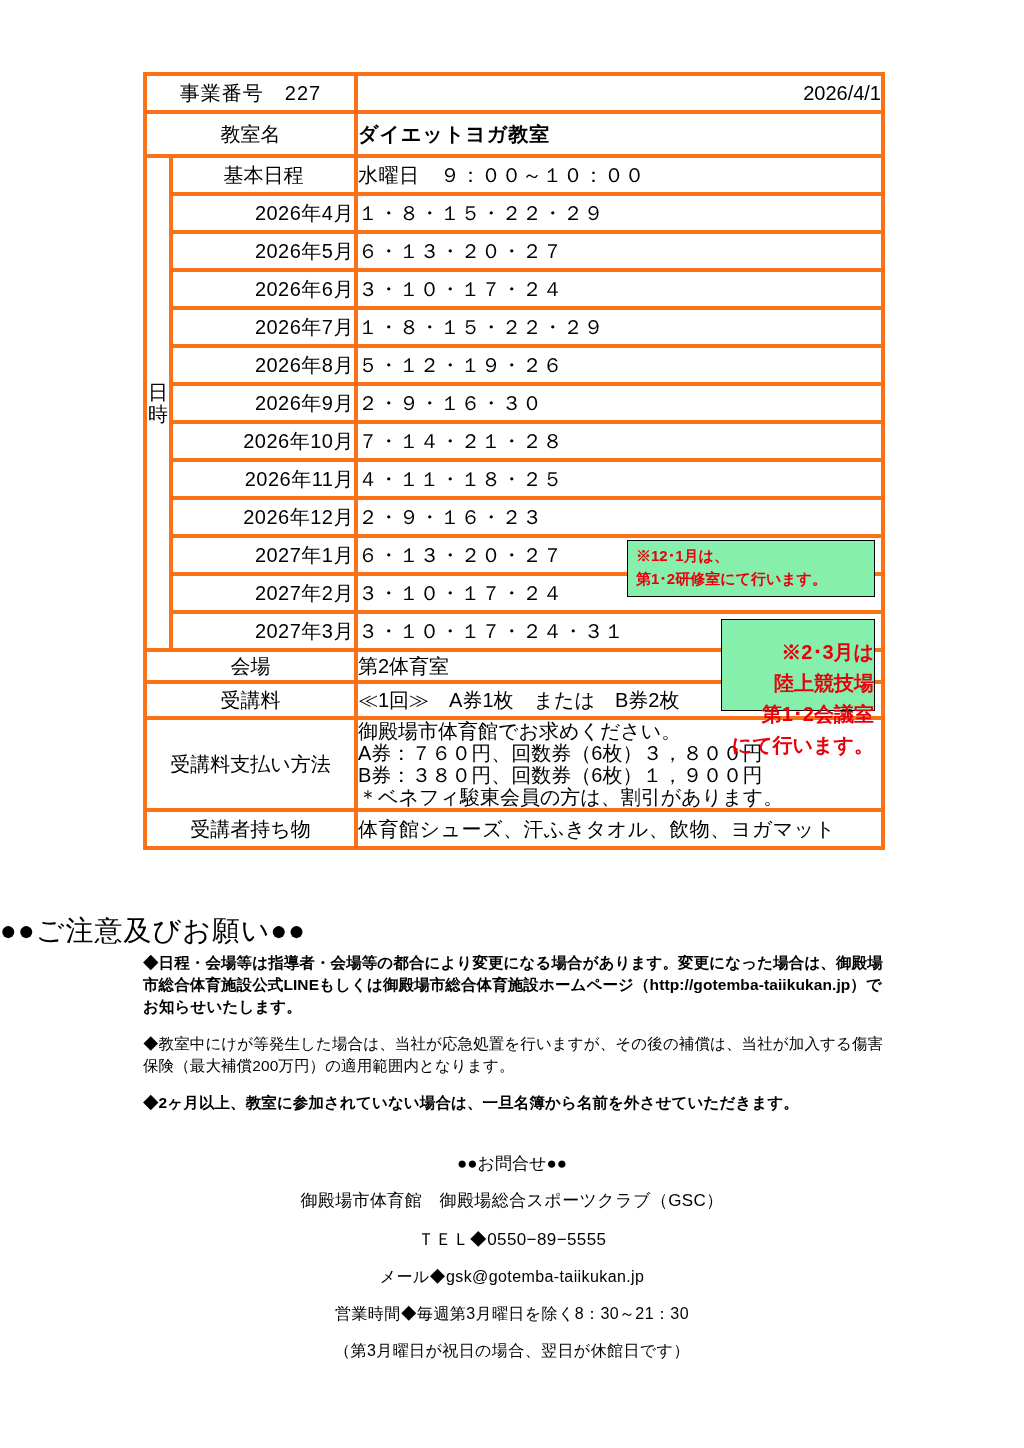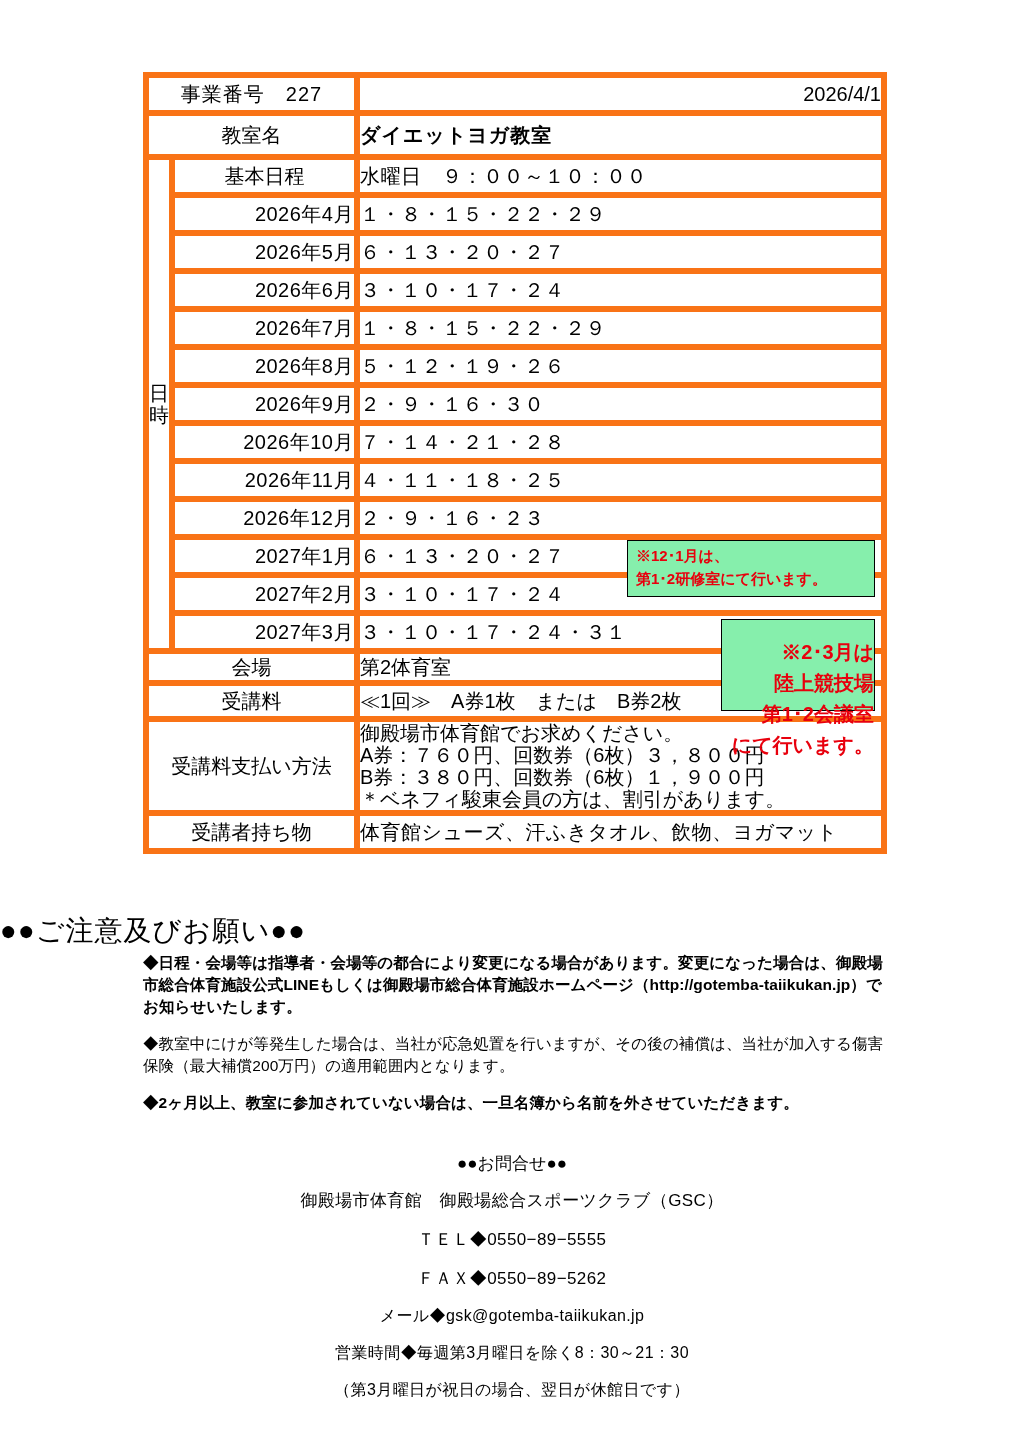--- a/index.html
+++ b/index.html
@@ -24,21 +24,21 @@
   
   .sheet {
     position: absolute;
     left: 143px;
     top: 72px;
     width: 738px;
     border-collapse: collapse;
     table-layout: fixed;
   }
   .sheet td {
-    border: 6px solid #f97316;
+    border: 4px solid #f97316;
     padding: 0;
     vertical-align: middle;
     font-size: 20px;
     line-height: 1.1;
   }
   .c-label {
     text-align: center;
   }
   .row-h { height: 38px; }
 
@@ -298,19 +298,18 @@
   <div class="notices">
     <div class="notice bold">◆日程・会場等は指導者・会場等の都合により変更になる場合があります。変更になった場合は、御殿場市総合体育施設公式LINEもしくは御殿場市総合体育施設ホームページ（http://gotemba-taiikukan.jp）でお知らせいたします。</div>
     <div class="notice">◆教室中にけが等発生した場合は、当社が応急処置を行いますが、その後の補償は、当社が加入する傷害保険（最大補償200万円）の適用範囲内となります。</div>
     <div class="notice bold">◆2ヶ月以上、教室に参加されていない場合は、一旦名簿から名前を外させていただきます。</div>
   </div>
 
   <div class="contact">
     <div class="contact-head">●●お問合せ●●</div>
     <div class="contact-line">御殿場市体育館　御殿場総合スポーツクラブ（GSC）</div>
     <div class="contact-line">ＴＥＬ◆0550−89−5555</div>
-    <div class="contact-line">ＦＡＸ◆0550−89−5262</div>
     <div class="contact-line small">メール◆gsk@gotemba-taiikukan.jp</div>
     <div class="contact-line small">営業時間◆毎週第3月曜日を除く8：30～21：30</div>
     <div class="contact-line small">（第3月曜日が祝日の場合、翌日が休館日です）</div>
   </div>
 
 </div>
 
 </body></html>

